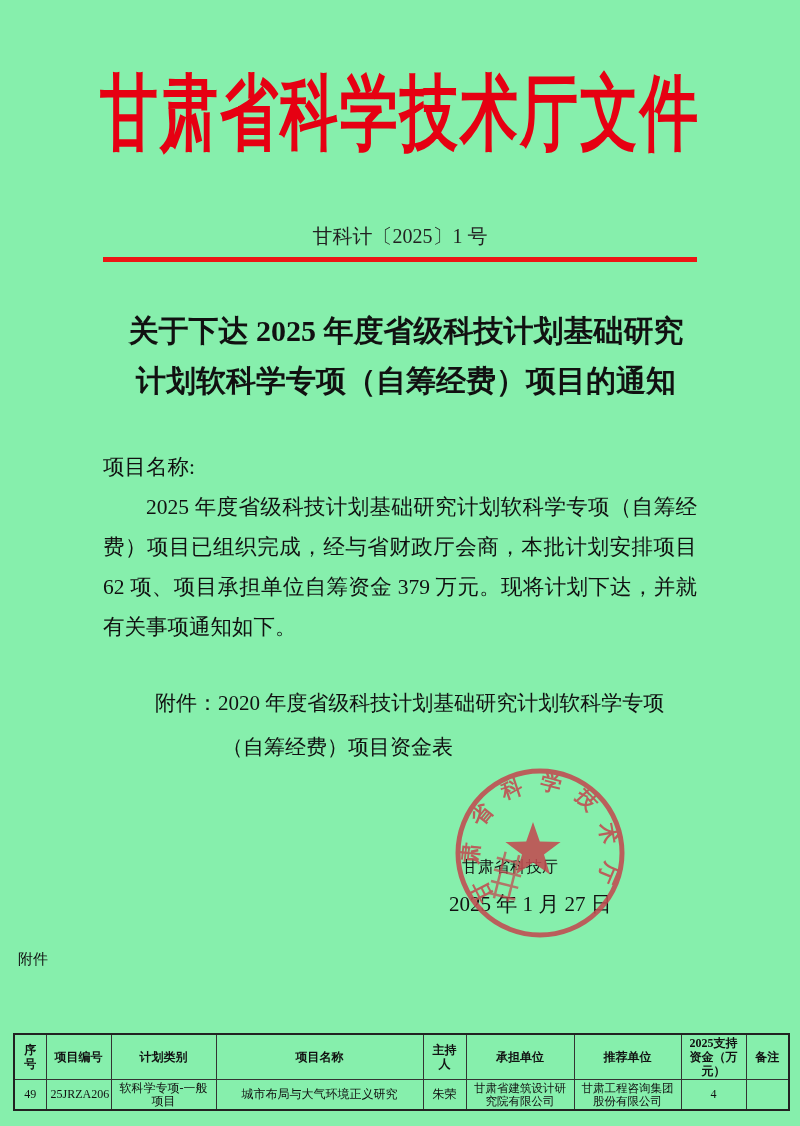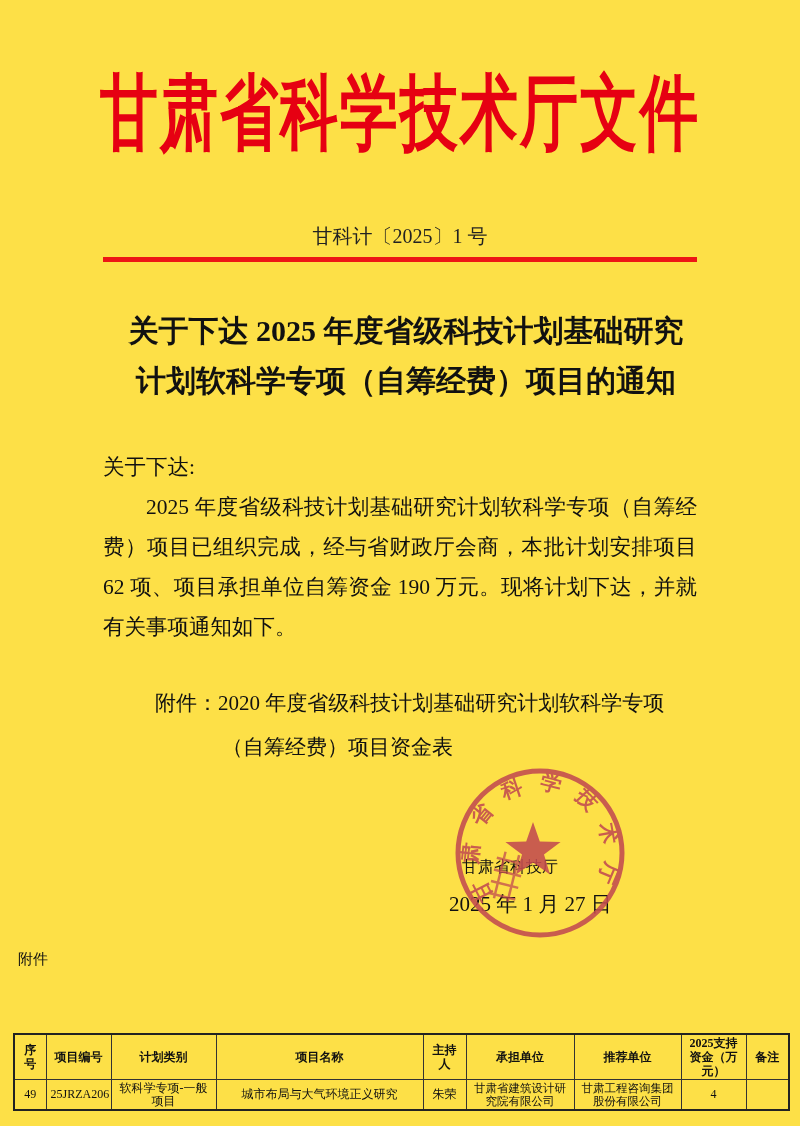--- a/index.html
+++ b/index.html
@@ -1,18 +1,18 @@
 <!DOCTYPE html>
 <html><head>
 <meta charset="utf-8">
 <style>
   html,body { margin:0; padding:0; background:#ffffff; }
   .page {
     position:relative; width:800px; height:1126px; margin:0 auto;
-    background:#fde047; overflow:hidden;
+    background:#86efac; overflow:hidden;
     font-family:"Liberation Serif","DejaVu Serif",serif;
     color:#1a1a1a;
   }
   .doc-header-title {
     position:absolute; top:85px; left:0; right:0;
     text-align:center; color:#e60012;
     font-size:58px; line-height:58px; font-weight:bold;
     letter-spacing:2px;
     transform:scaleY(1.42); transform-origin:center;
     font-family:"Liberation Serif","DejaVu Serif",serif;
@@ -89,22 +89,22 @@
   <div class="doc-number">甘科计〔2025〕1 号</div>
 
   <div class="red-rule"></div>
 
   <div class="doc-title">
     <div>关于下达 2025 年度省级科技计划基础研究</div>
     <div>计划软科学专项（自筹经费）项目的通知</div>
   </div>
 
   <div class="body-block">
-    <div class="salutation">关于下达:</div>
-    <p class="para">2025 年度省级科技计划基础研究计划软科学专项（自筹经费）项目已组织完成，经与省财政厅会商，本批计划安排项目 62 项、项目承担单位自筹资金 190 万元。现将计划下达，并就有关事项通知如下。</p>
+    <div class="salutation">项目名称:</div>
+    <p class="para">2025 年度省级科技计划基础研究计划软科学专项（自筹经费）项目已组织完成，经与省财政厅会商，本批计划安排项目 62 项、项目承担单位自筹资金 379 万元。现将计划下达，并就有关事项通知如下。</p>
   </div>
 
   <div class="attach-ref">
     <div>附件：2020 年度省级科技计划基础研究计划软科学专项</div>
     <div class="line2">（自筹经费）项目资金表</div>
   </div>
 
   <div class="signer">甘肃省科技厅</div>
 
   <div class="sign-date">2025 年 1 月 27 日</div>

